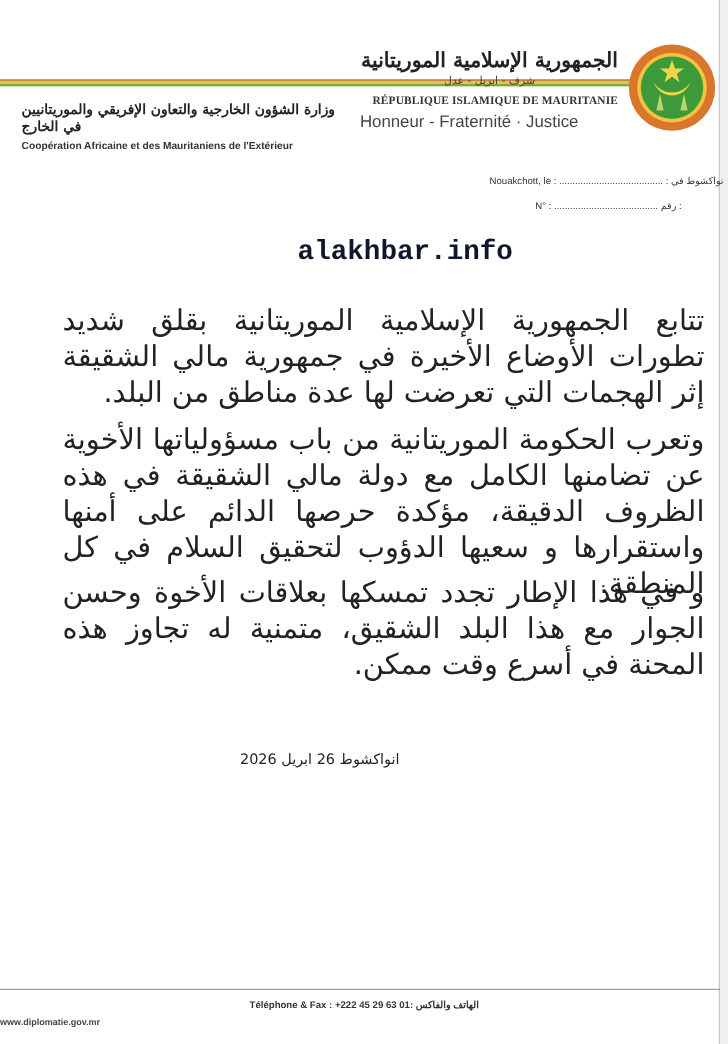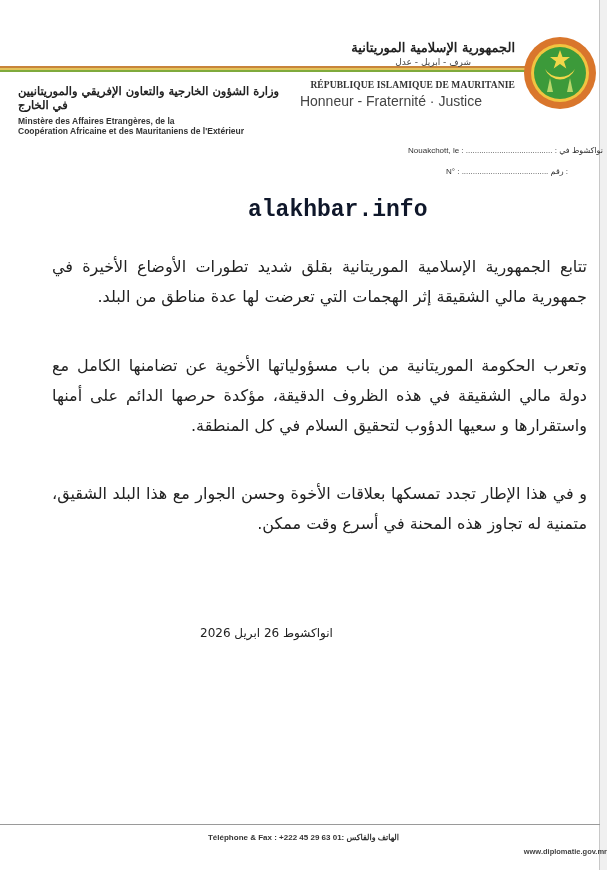--- a/index.html
+++ b/index.html
@@ -8,45 +8,45 @@
     font-family:"DejaVu Sans", sans-serif; color:#1a1a1a;
   }
   .abs { position:absolute; }
   
   .stripe { left:0; top:66px; width:535px; height:8px; }
   .stripe div { height:2px; }
   
   .emblem { left:523px; top:36px; width:74px; height:74px; }
   
   .hdr-right { right:92px; top:40px; text-align:center; }
-  .ar-title { font-family:"DejaVu Serif", serif; font-size:13px; font-weight:bold; color:#222; direction:rtl; }
+  .ar-title { font-family:"DejaVu Serif", serif; font-size:17px; font-weight:bold; color:#222; direction:rtl; }
   .ar-motto { font-size:9px; color:#444; margin-top:2px; direction:rtl; }
   .fr-title { right:92px; top:80px; font-family:Liberation Serif, serif; font-size:9.5px; font-weight:bold; color:#333; letter-spacing:0.1px; }
   .fr-motto { right:125px; top:93px; font-family:"Liberation Sans", sans-serif; font-size:14px; color:#444; }
   
   .hdr-left { left:18px; top:84px; width:276px; text-align:left; }
   .ministry-ar { font-family:"DejaVu Serif", serif; font-size:11.5px; font-weight:bold; direction:rtl; color:#222; }
   .ministry-fr { font-family:"Liberation Sans", sans-serif; font-size:8.5px; font-weight:bold; color:#333; line-height:10px; margin-top:4px; }
   
   .ref { font-family:"Liberation Sans", sans-serif; font-size:8px; color:#333; white-space:nowrap;margin-left:28px; }
   .ref1 { left:380px; top:146px; }
   .ref2 { left:418px; top:167px; }
   
   .watermark { left:248px; top:197px; font-family:Liberation Mono, monospace; font-size:23px; font-weight:bold; color:#0f172a; }
   
   .body-text { left:52px; width:535px; direction:rtl; text-align:justify; text-align-last:right;
-    font-family:"DejaVu Sans", sans-serif; font-size:16px; line-height:30px; color:#222; }
+    font-family:"DejaVu Sans", sans-serif; font-size:24px; line-height:30px; color:#222; }
   .p1 { top:252px; }
   .p2 { top:351px; }
   .p3 { top:479px; }
   .date { left:200px; top:626px; font-size:12px; color:#222; direction:rtl; }
   
   .footer-line { left:0; top:824px; width:600px; height:1px; background:#9a9a9a; }
   .footer-phone { left:0; width:607px; top:833px; text-align:center; font-family:"Liberation Sans", sans-serif; font-size:8px; font-weight:bold; color:#333; }
-  .footer-web { left:0; width:607px; top:847px; text-align:right; font-family:"Liberation Sans", sans-serif; font-size:7.5px; font-weight:bold; color:#444; }
+  .footer-web { left:0; width:607px; top:847px; text-align:left; font-family:"Liberation Sans", sans-serif; font-size:7.5px; font-weight:bold; color:#444; }
   .edge { right:0; top:0; width:7px; height:870px; background:#f0f0f0; border-left:1px solid #c8c8c8; }
 </style>
 </head>
 <body>
 
 <div class="abs edge"></div>
 
 <div class="abs stripe">
   <div style="background:#c8843a"></div>
   <div style="background:#e3c35a"></div>
@@ -68,21 +68,20 @@
 <div class="abs hdr-right">
   <div class="ar-title">الجمهورية الإسلامية الموريتانية</div>
   <div class="ar-motto">شرف - ابريل - عدل</div>
 </div>
 <div class="abs fr-title">RÉPUBLIQUE ISLAMIQUE DE MAURITANIE</div>
 <div class="abs fr-motto">Honneur - Fraternité · Justice</div>
 
 <div class="abs hdr-left">
   <div class="ministry-ar">وزارة الشؤون الخارجية والتعاون الإفريقي والموريتانيين في الخارج</div>
   <div class="ministry-fr">
-    <div>Minstère des Affaires Etrangères, de la</div>
     <div>Coopération Africaine et des Mauritaniens de l'Extérieur</div>
   </div>
 </div>
 
 <div class="abs ref ref1">Nouakchott, le : ....................................... : نواكشوط في</div>
 <div class="abs ref ref2">N° : .......................................  رقم :</div>
 
 <div class="abs watermark">alakhbar.info</div>
 
 <div class="abs body-text p1">تتابع الجمهورية الإسلامية الموريتانية بقلق شديد تطورات الأوضاع الأخيرة في جمهورية مالي الشقيقة إثر الهجمات التي تعرضت لها عدة مناطق من البلد.</div>

